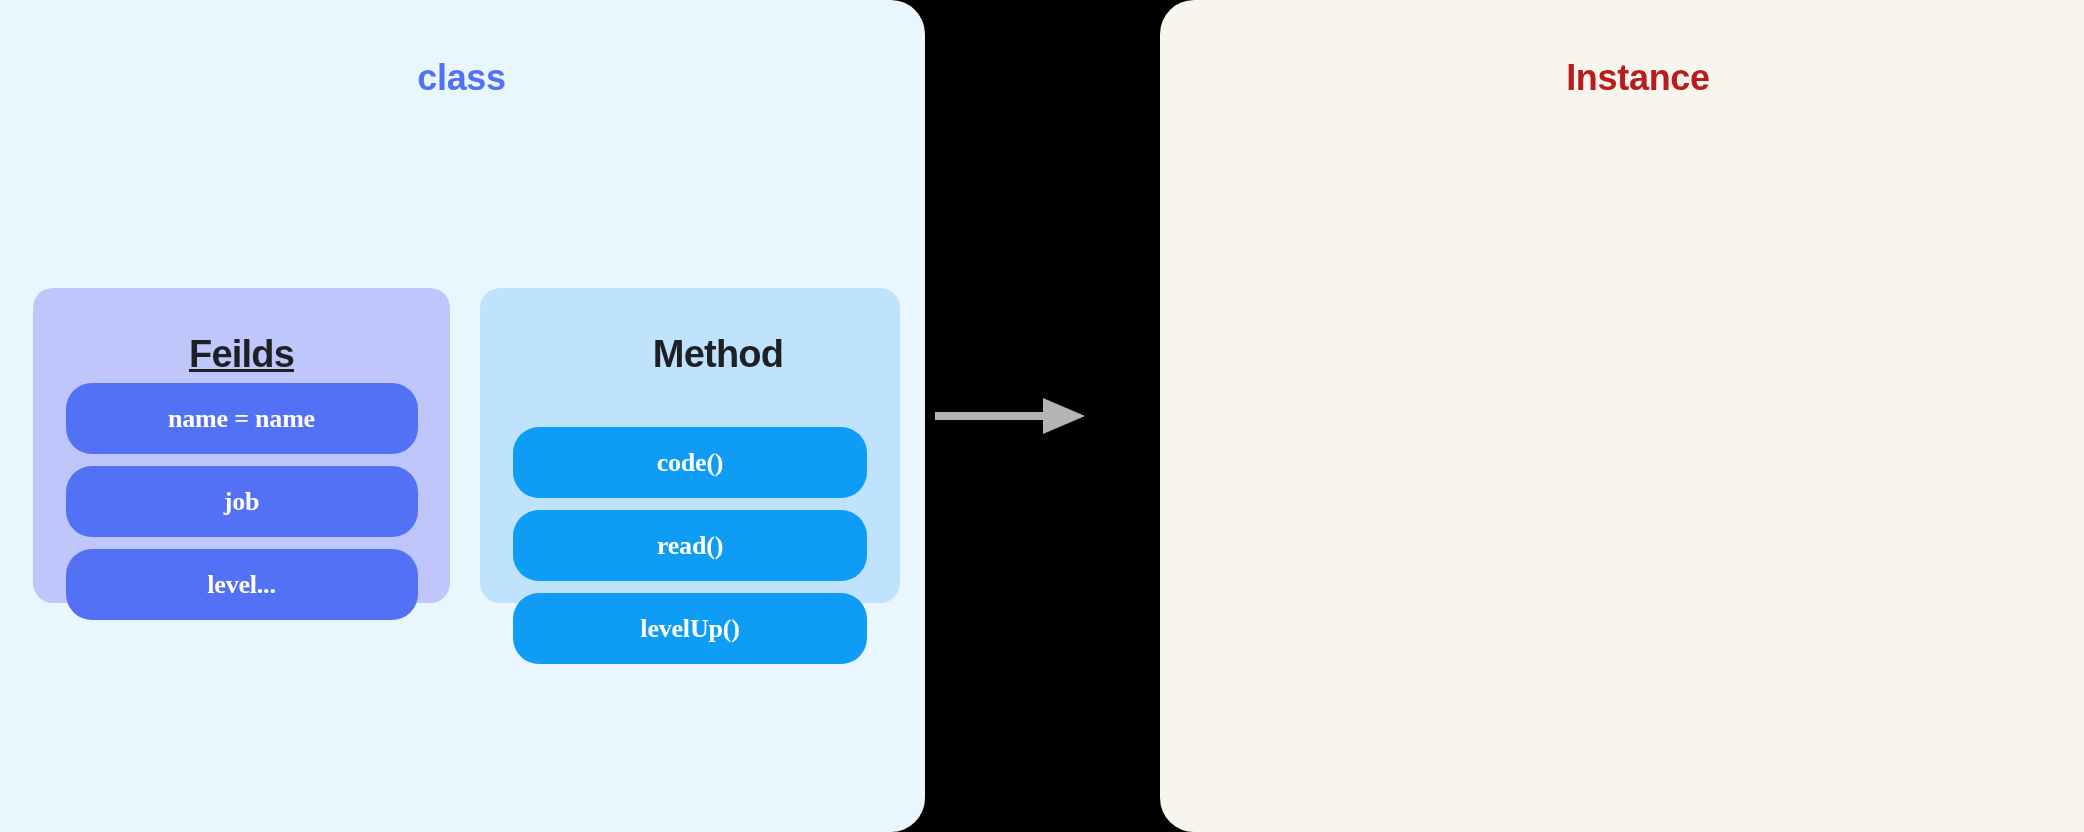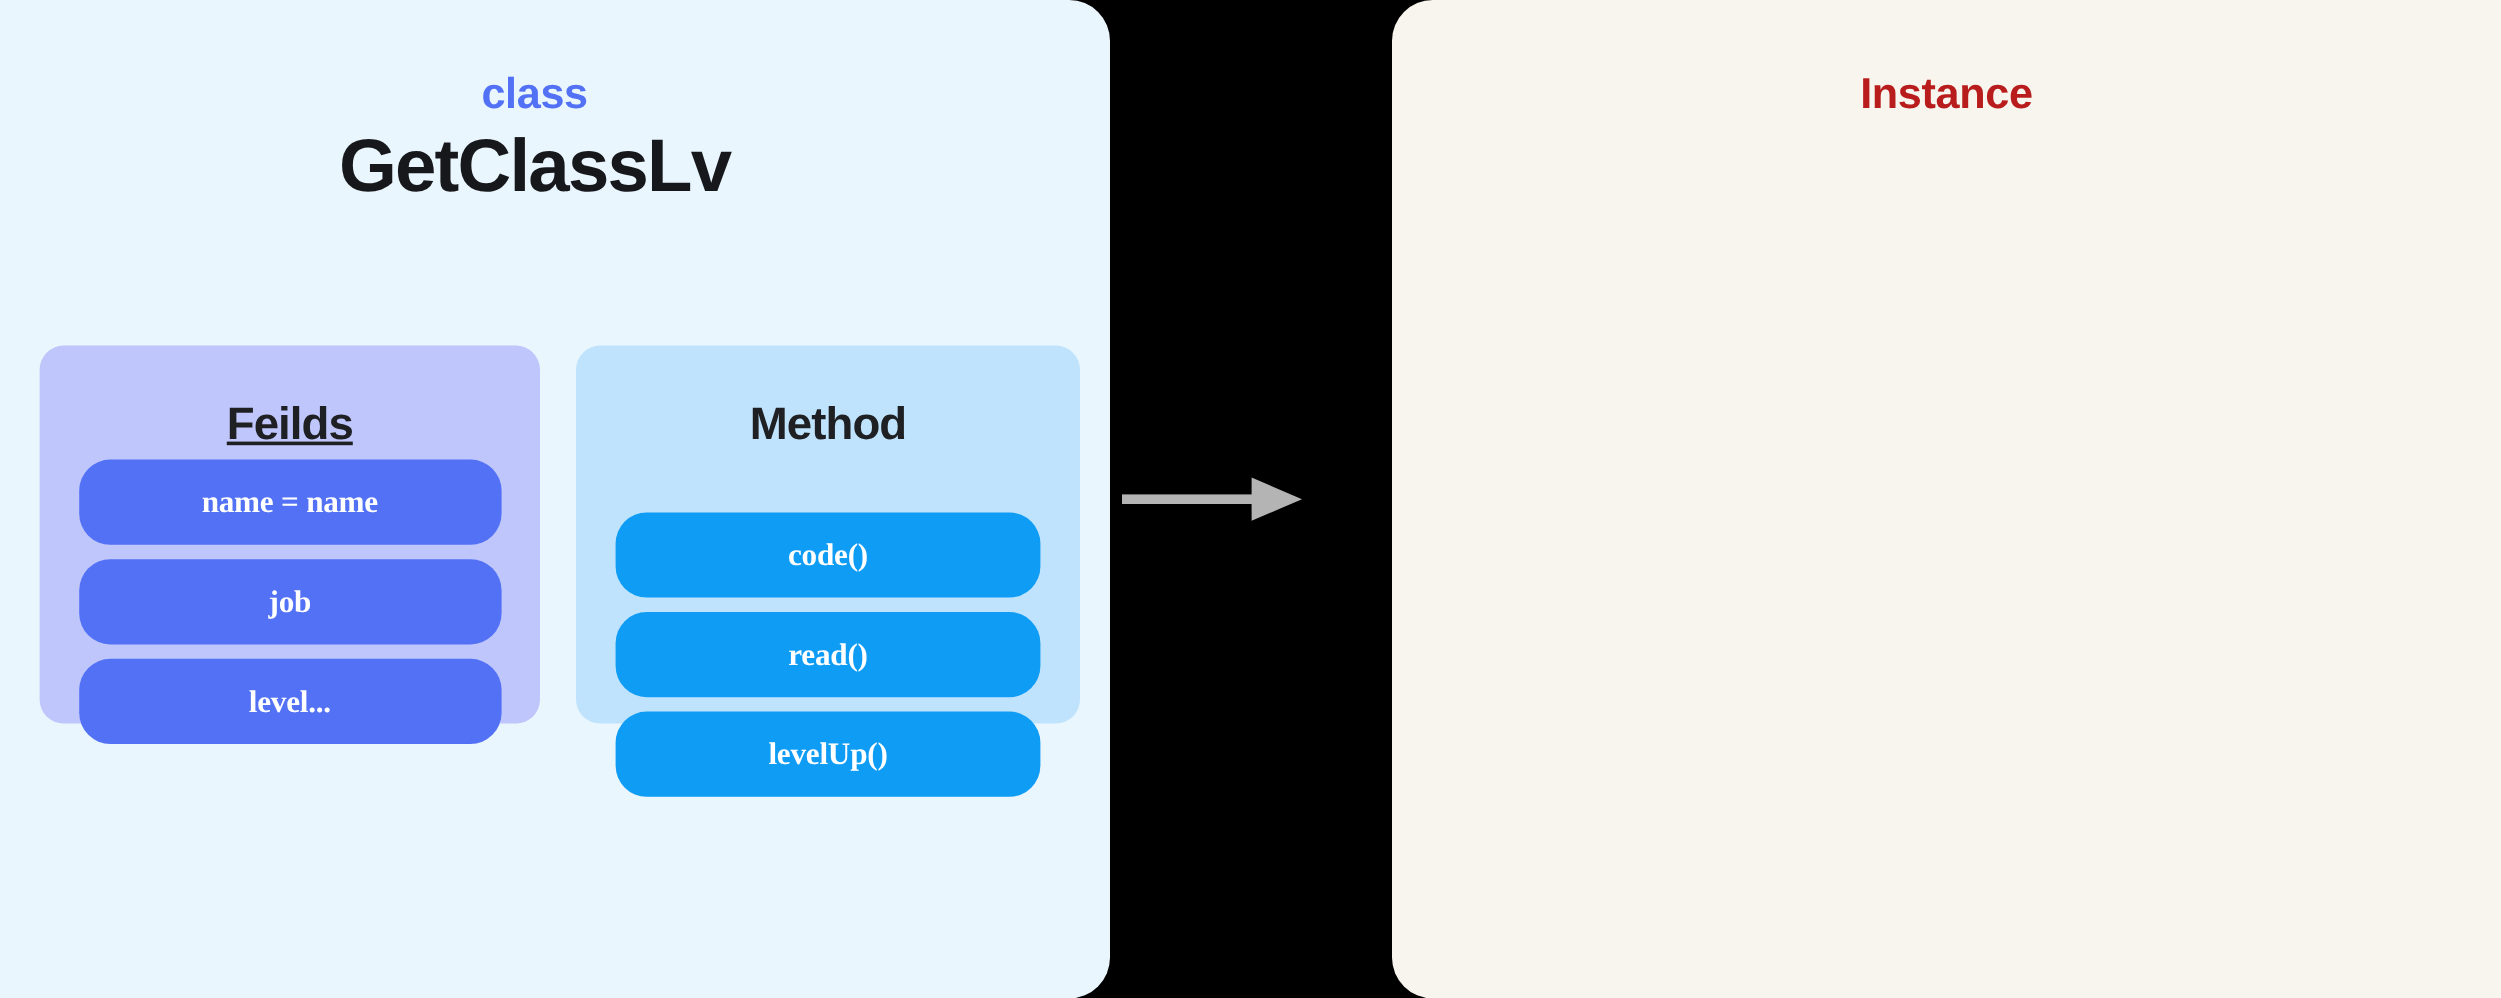--- a/index.html
+++ b/index.html
@@ -37,20 +37,21 @@
     left: 1160px;
     width: 958px;            
     background: #f7f5ed;
   }
 
   
   .panel-inner {
     position: absolute;
     top: 0;
     height: 832px;
+    padding-left: 32px;
   }
   .panel-class .panel-inner   { left: 34px; width: 891px; }
   .panel-instance .panel-inner{ left: 0;    width: 924px; }
 
   .kicker {
     position: absolute;
     top: 60px;
     left: 0;
     width: 100%;
     text-align: center;
@@ -122,21 +123,21 @@
     background: #bec6fb;
   }
   #card-class-fields .card-title { top: 45px; text-decoration: underline; }
   #card-class-fields .pill { width: 352px; height: 71px; background: #5271f5; }
 
   
   #card-class-methods {
     left: 480px; top: 288px; width: 420px; height: 315px;
     background: #bfe3fc;
   }
-  #card-class-methods .card-title { top: 45px; }
+  #card-class-methods .card-title { top: 45px; margin-left: 28px; }
   #card-class-methods .pill { width: 354px; height: 71px; background: #0e9cf5; margin-top: 44px; }
 
   .p0 { top: 95px; }
   .p1 { top: 178px; }
   .p2 { top: 261px; }
 
   
   .arrow {
     position: absolute;
     left: 935px;
@@ -148,21 +149,20 @@
 </head>
 <body>
 
 <div class="stage">
 
   <div class="panel panel-class">
     <div class="panel-inner">
 
       <div class="kicker kicker-class">class</div>
 
-      <div class="bigtitle">GetClassLv</div>
 
       <div class="card" id="card-class-fields">
         <div class="card-title">Feilds</div>
         <div class="pill p0">name = name</div>
         <div class="pill p1">job</div>
         <div class="pill p2">level...</div>
       </div>
 
       <div class="card" id="card-class-methods">
         <div class="card-title">Method</div>

